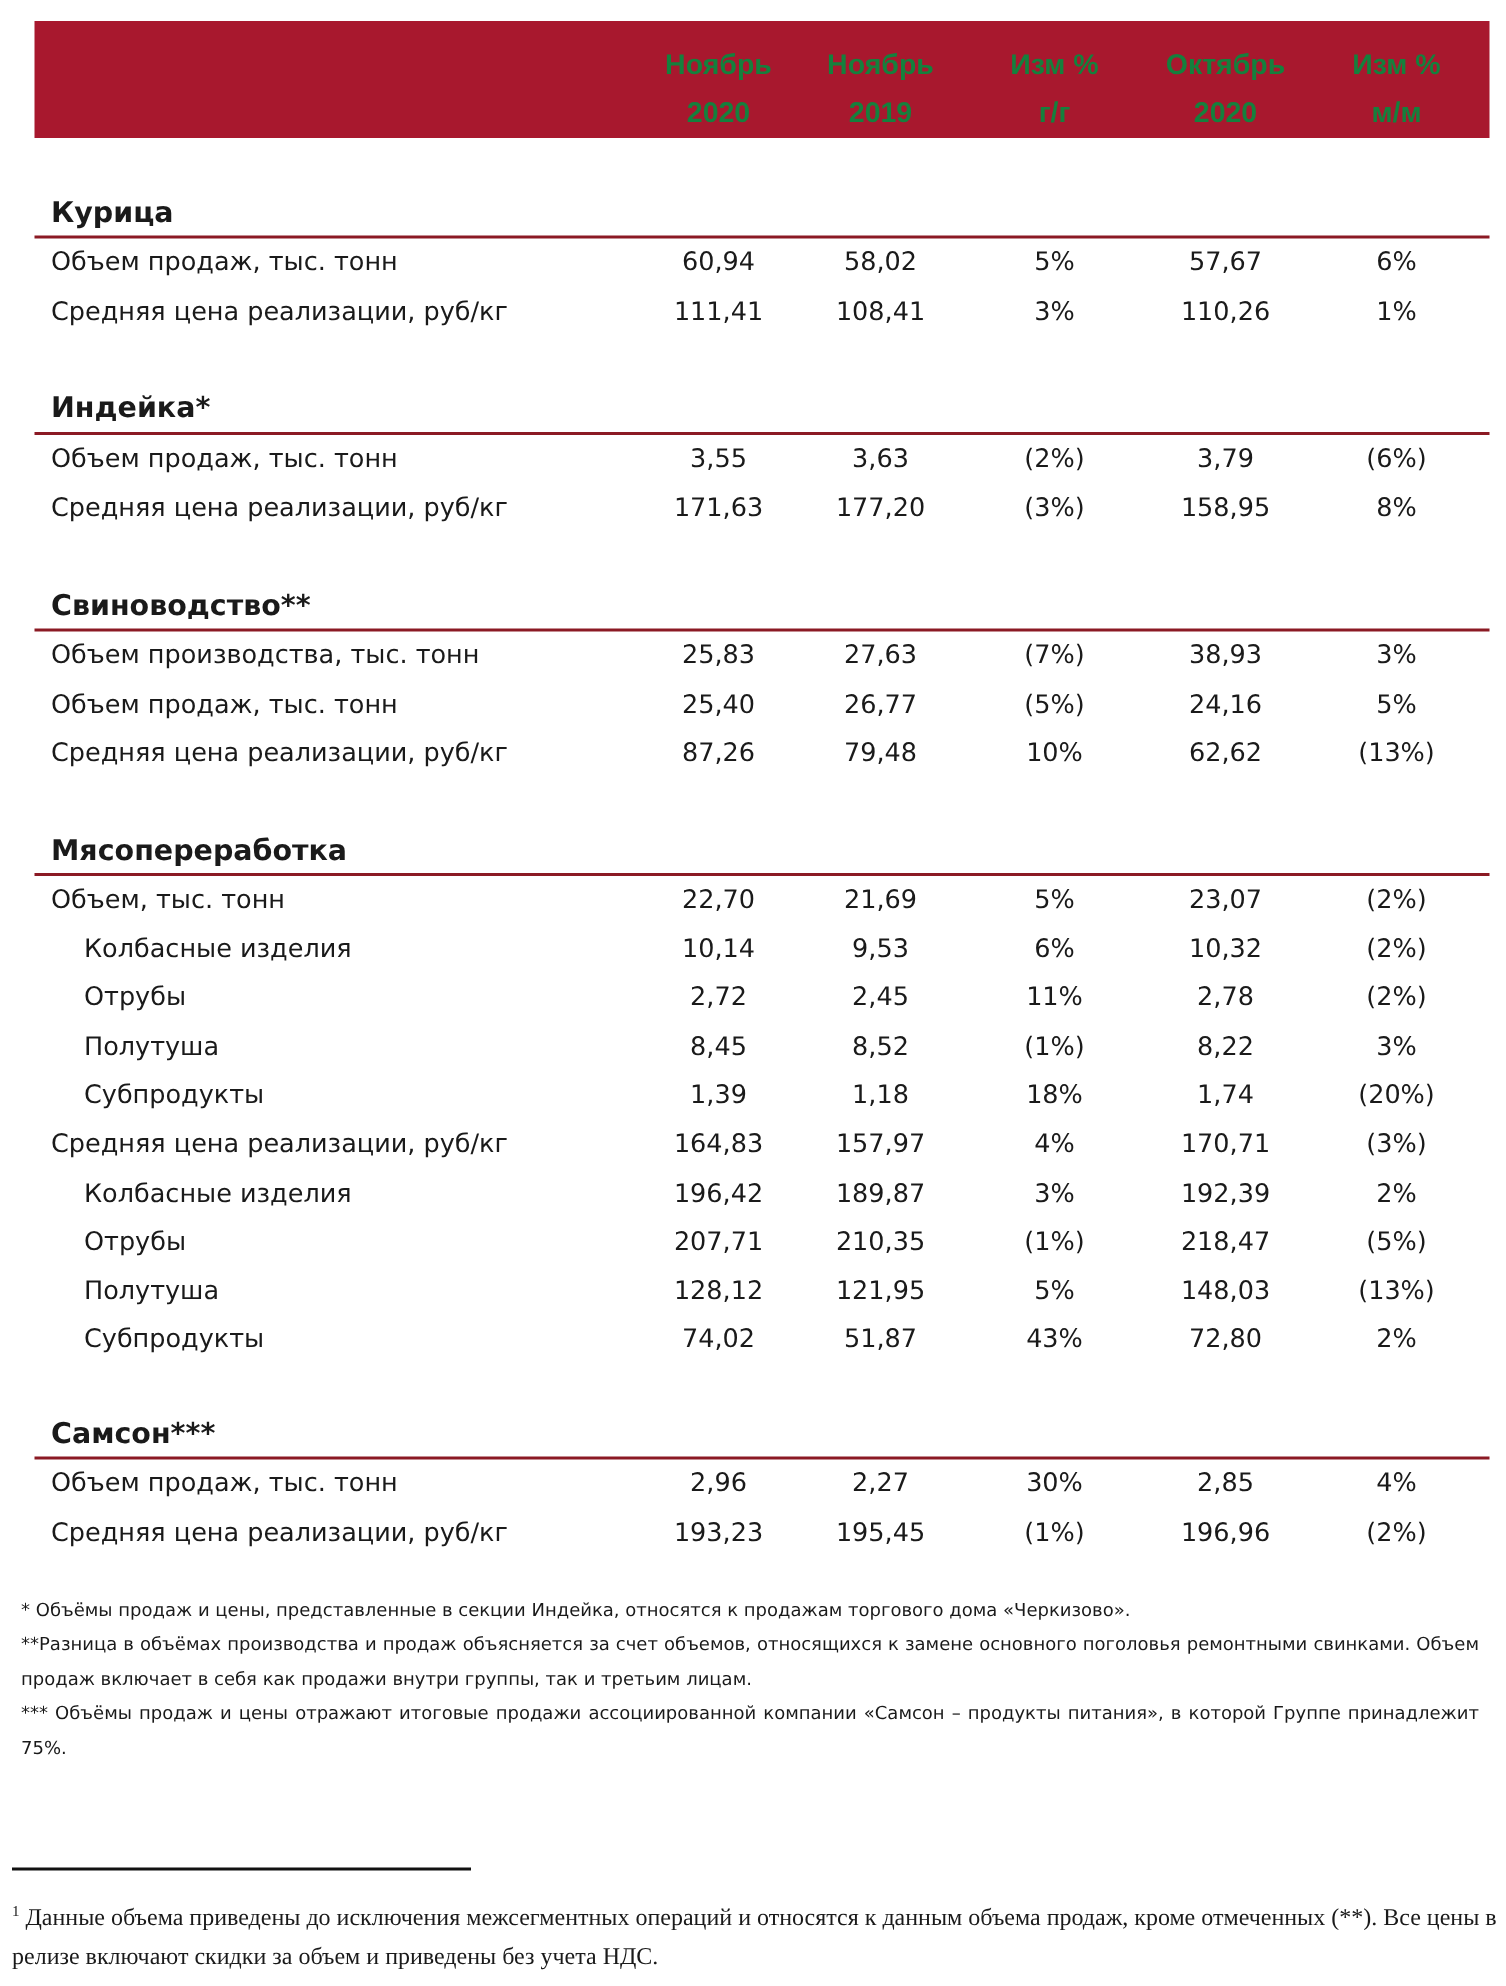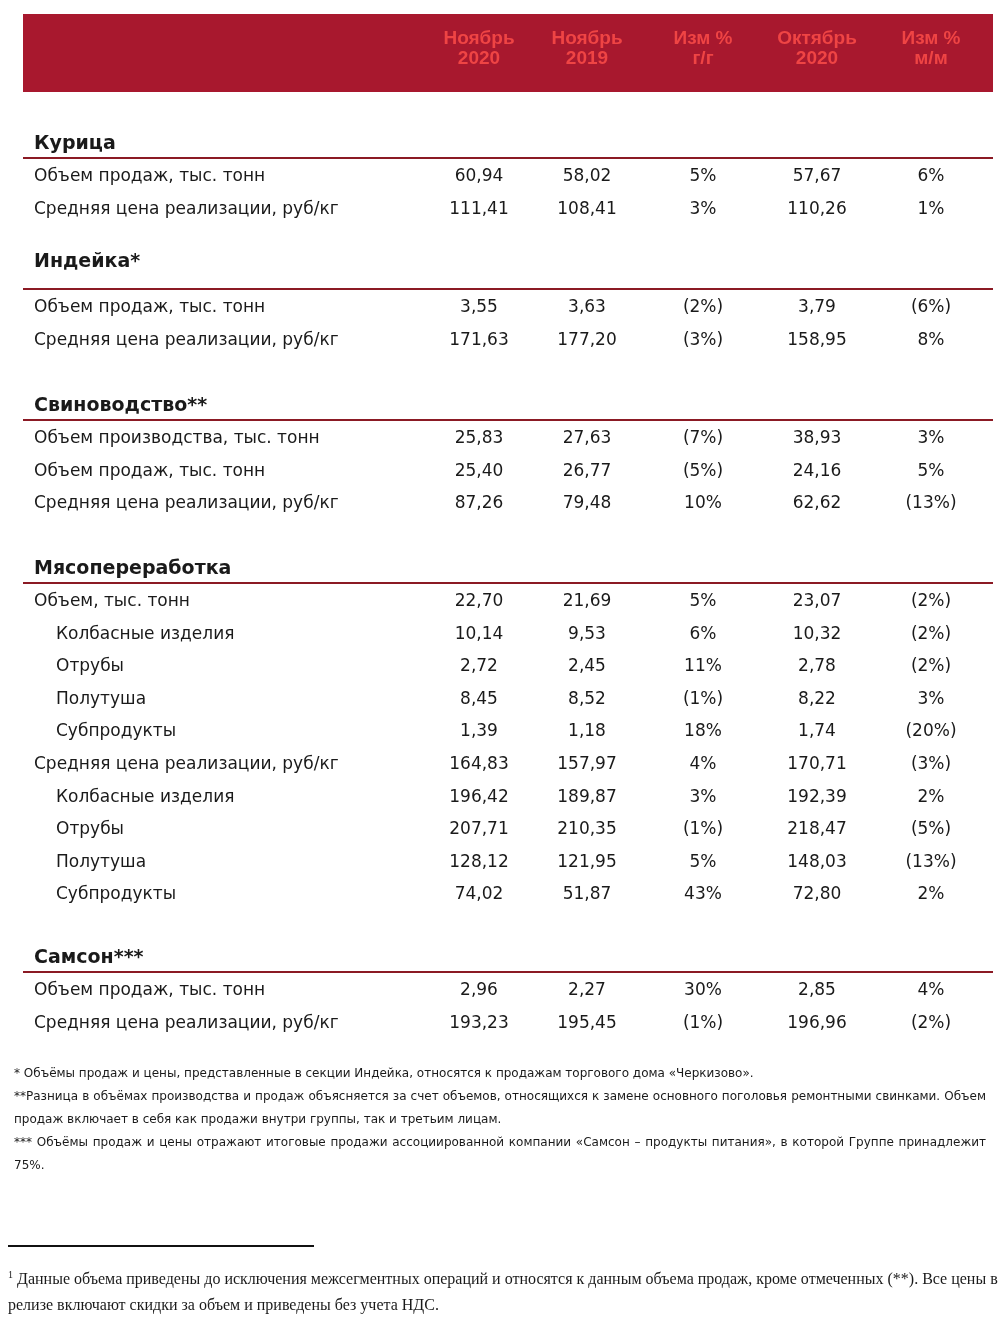--- a/index.html
+++ b/index.html
@@ -6,22 +6,22 @@
   body {
     width: 1004px; height: 1324px; position: relative; overflow: hidden;
     font-family: "DejaVu Sans", sans-serif; color: #1a1a1a;
   }
   .header {
     position: absolute; left: 23px; top: 14px; width: 970px; height: 78px;
     background: #a8182e;
   }
   .hcell {
     position: absolute; top: 14px; width: 110px; text-align: center;
-    color: #ef4444; font-family: "Liberation Sans", sans-serif; font-weight: bold;
-    font-size: 19px; line-height: 20px; white-space: pre-line;
+    color: #15803d; font-family: "Liberation Sans", sans-serif; font-weight: bold;
+    font-size: 19px; line-height: 32px; white-space: pre-line;
   }
   .sec-title {
     position: absolute; left: 34px; font-weight: bold; font-size: 19px; line-height: 24px;
   }
   .sec-rule {
     position: absolute; left: 23px; width: 970px; height: 2px; background: #8b1a24;
   }
   .row { position: absolute; left: 0; width: 1004px; height: 32px; font-size: 17px; line-height: 32px; }
   .row .label { position: absolute; left: 34px; white-space: nowrap; }
   .row.sub .label { left: 56px; }
@@ -67,21 +67,21 @@
       <span class="v c5">6%</span>
     </div>
     <div class="row" style="top: 191.6px;">
       <span class="label">Средняя цена реализации, руб/кг</span>
       <span class="v c1">111,41</span>
       <span class="v c2">108,41</span>
       <span class="v c3">3%</span>
       <span class="v c4">110,26</span>
       <span class="v c5">1%</span>
     </div>
-    <div class="sec-title" style="top: 248px;">Индейка*</div>
+    <div class="sec-title" style="top: 260px;">Индейка*</div>
     <div class="sec-rule" style="top: 288px;"></div>
     <div class="row" style="top: 290px;">
       <span class="label">Объем продаж, тыс. тонн</span>
       <span class="v c1">3,55</span>
       <span class="v c2">3,63</span>
       <span class="v c3">(2%)</span>
       <span class="v c4">3,79</span>
       <span class="v c5">(6%)</span>
     </div>
     <div class="row" style="top: 322.6px;">

